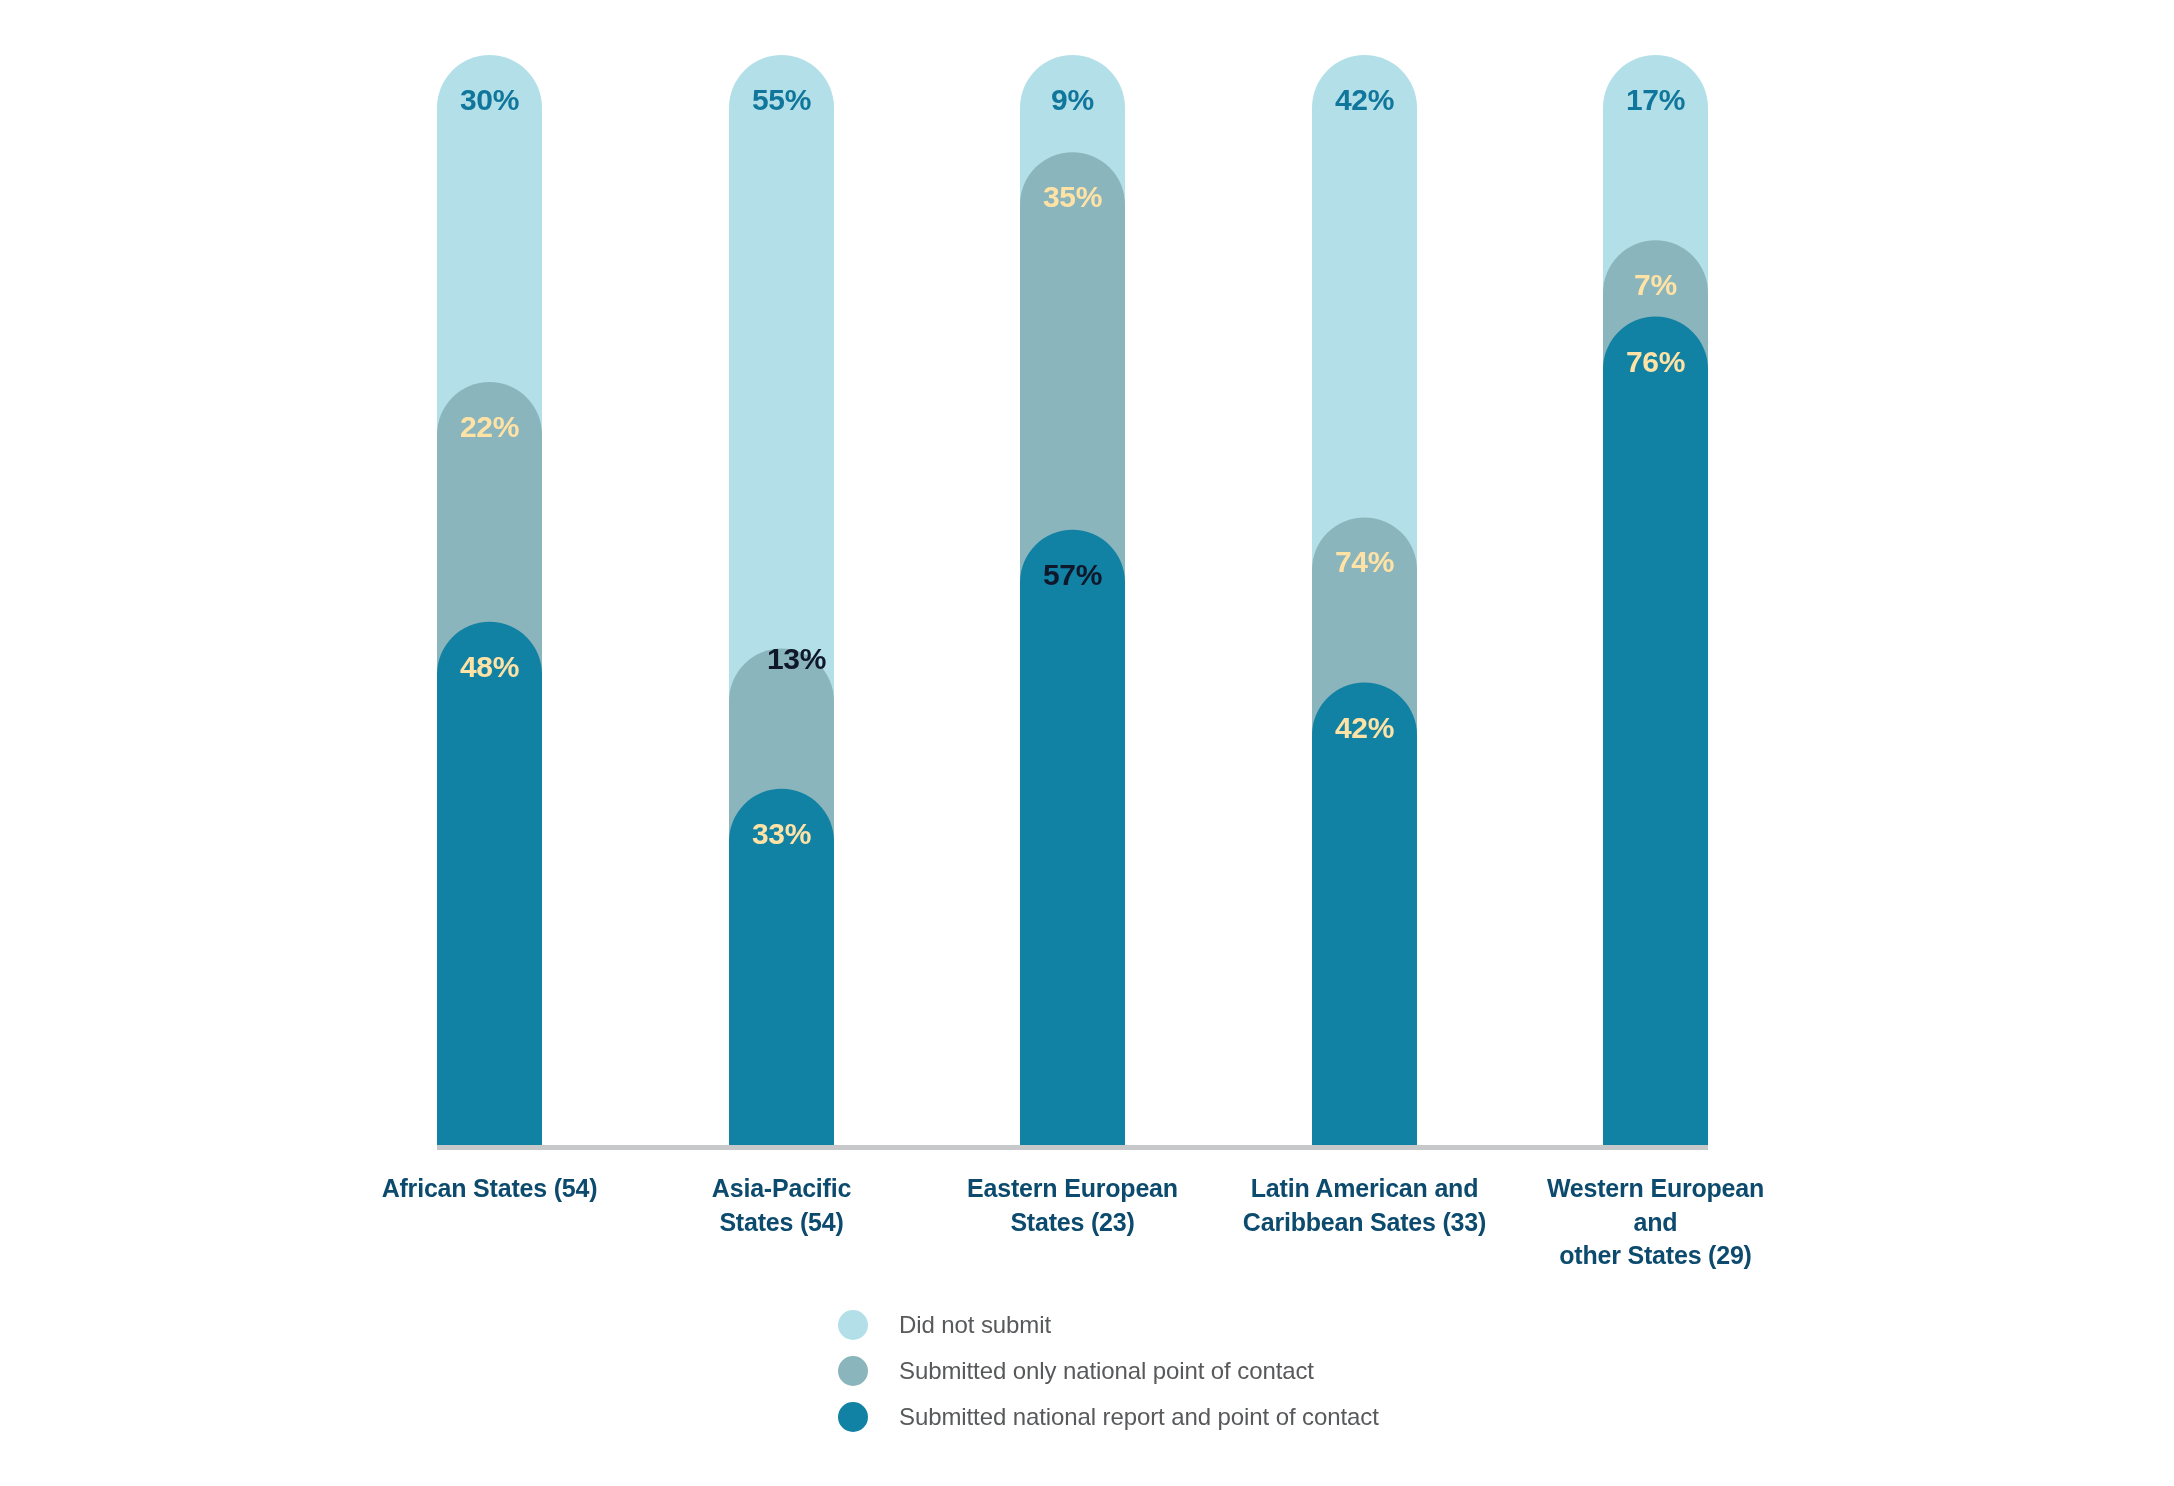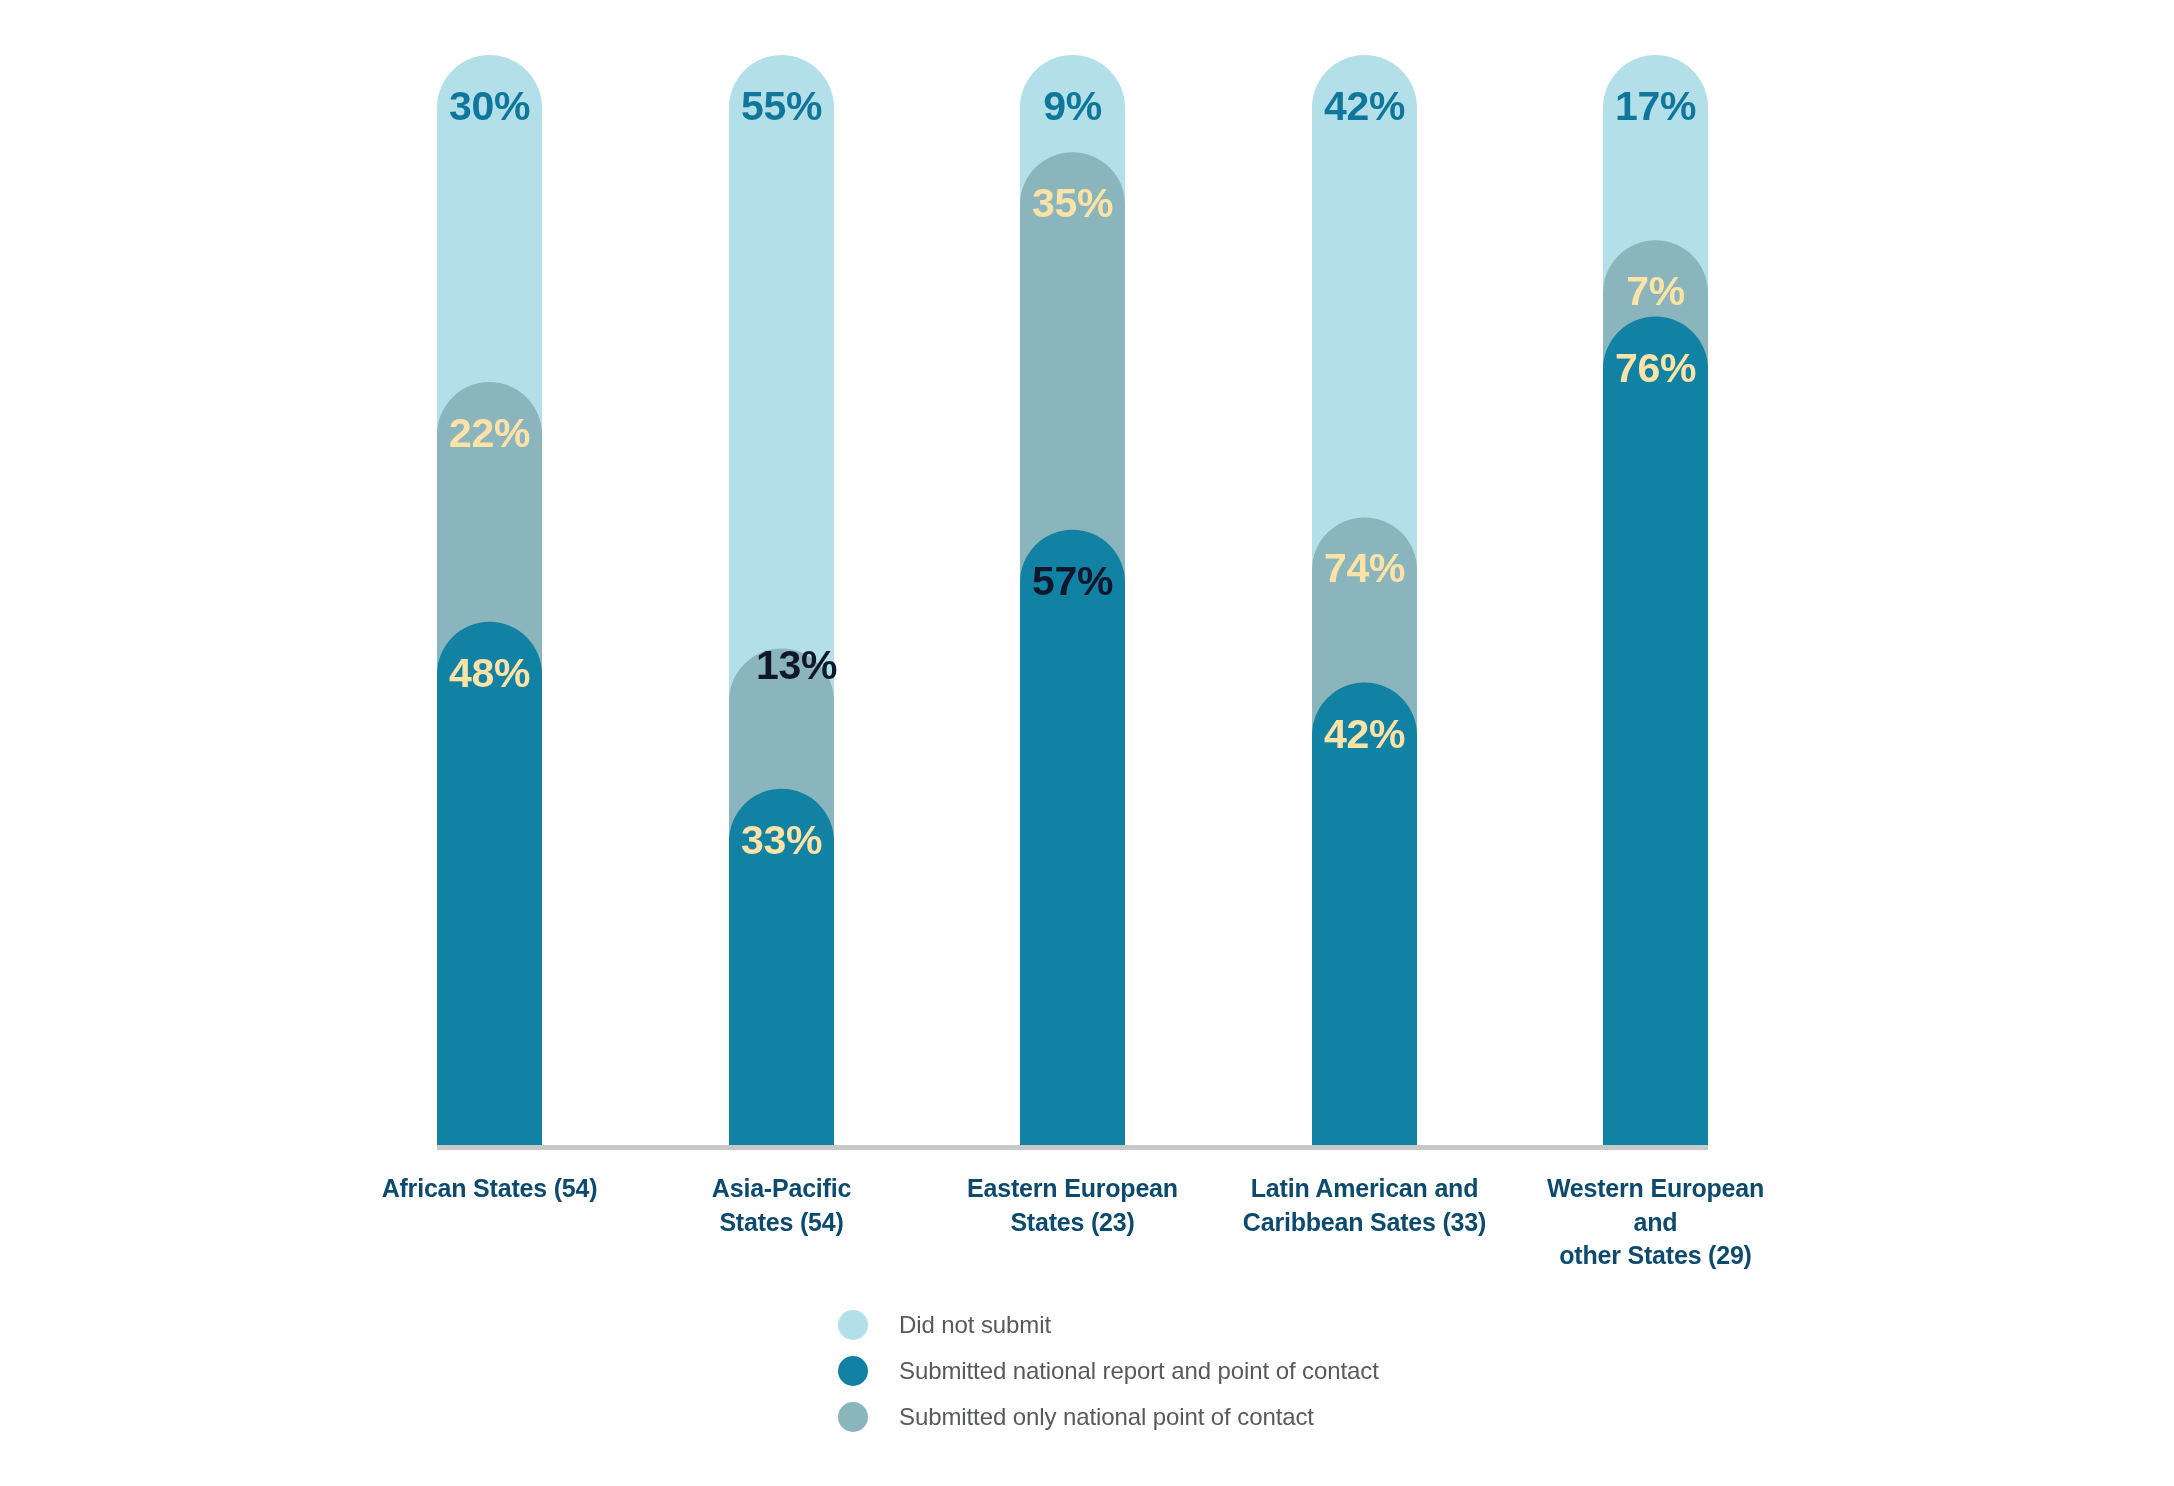--- a/index.html
+++ b/index.html
@@ -46,21 +46,21 @@
     overflow: visible;
   }
 
   .seg-label {
     position: absolute;
     left: 0;
     width: 105px;
     text-align: center;
     font-family: "Liberation Sans", sans-serif;
     font-weight: bold;
-    font-size: 41px;
+    font-size: 30px;
     letter-spacing: -0.3px;
     pointer-events: none;
     white-space: nowrap;
   }
 
   
   #axis-line {
     position: absolute;
     left: 437px;
     top: 1145px;
@@ -191,22 +191,22 @@
         <div>other States (29)</div>
       </div>
     </div>
 
   <div id="legend">
       <div class="legend-row">
         <span class="legend-swatch" style="background: rgb(179, 224, 232);"></span>
         <span class="legend-text">Did not submit</span>
       </div>
       <div class="legend-row">
+        <span class="legend-swatch" style="background: rgb(139, 181, 188);"></span>
+        <span class="legend-text">Submitted only national point of contact</span>
+      </div>
+      <div class="legend-row">
         <span class="legend-swatch" style="background: rgb(17, 130, 163);"></span>
         <span class="legend-text">Submitted national report and point of contact</span>
       </div>
-      <div class="legend-row">
-        <span class="legend-swatch" style="background: rgb(139, 181, 188);"></span>
-        <span class="legend-text">Submitted only national point of contact</span>
-      </div>
     </div>
 
 </div>
 
 </body></html>

